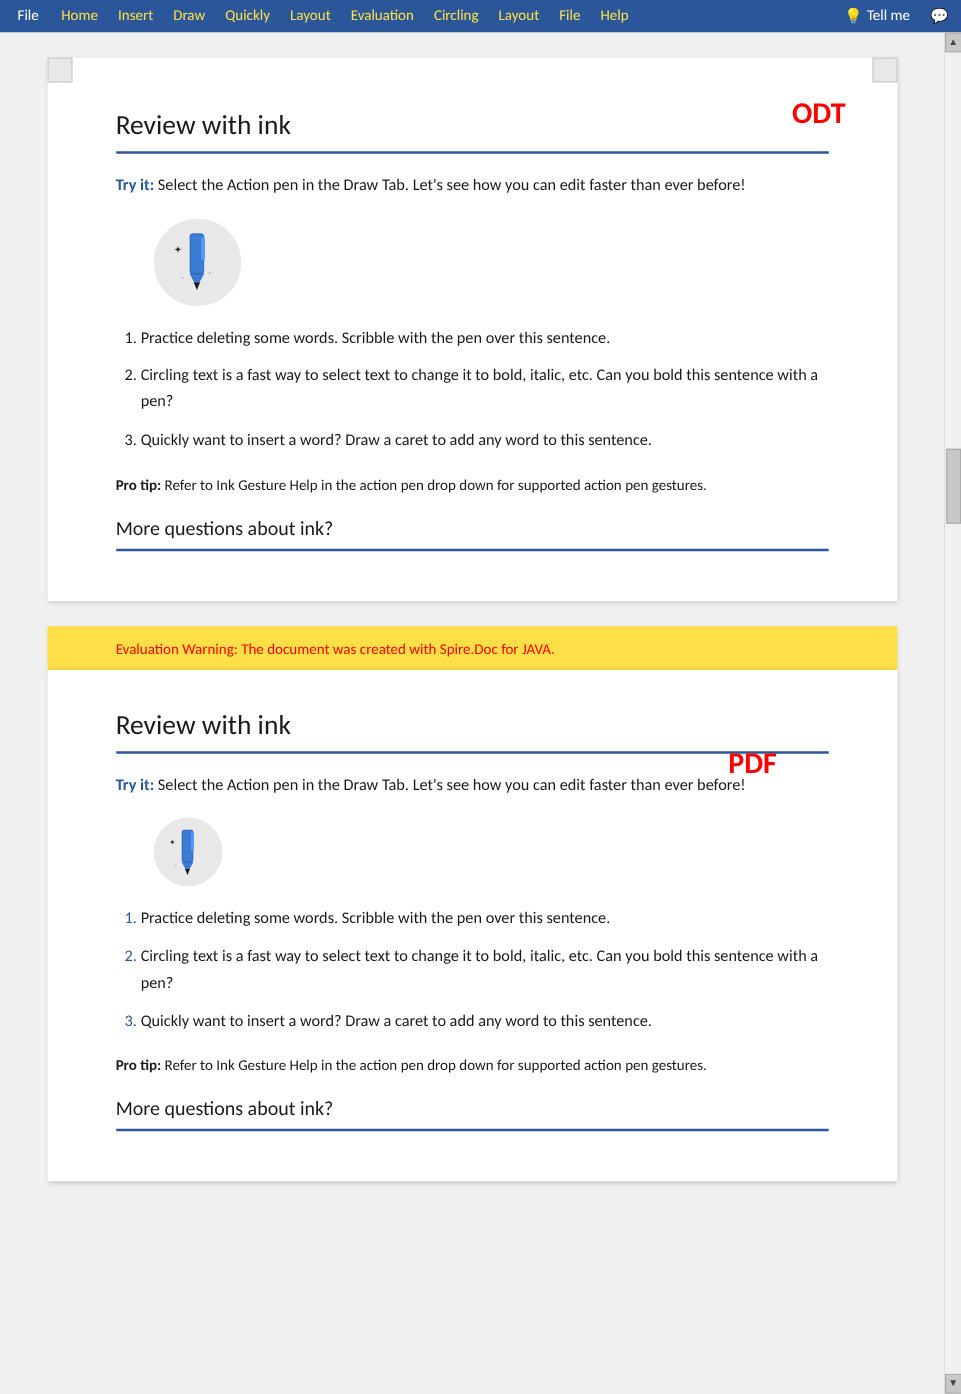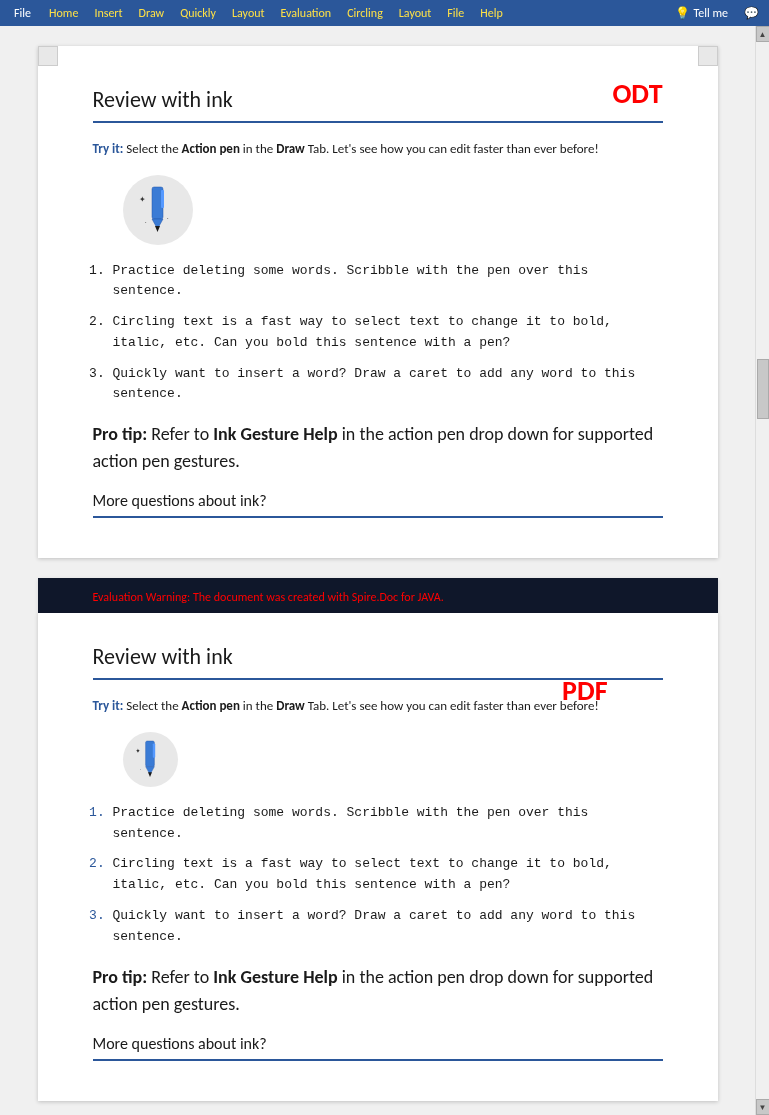--- a/index.html
+++ b/index.html
@@ -115,22 +115,22 @@
       border: 1px solid #ccc;
       background: #e8e8e8;
     }
     .page-corner.left { left: 0; }
     .page-corner.right { right: 0; }
 
     
     .format-label {
       position: absolute;
       top: 30px;
-      right: 55px;
-      font-size: 28px;
+      right: 41px;
+      font-size: 24px;
       font-weight: bold;
       color: red;
     }
 
     
     .doc-title {
       font-size: 22px;
       font-weight: normal;
       color: #1a1a1a;
       margin-bottom: 8px;
@@ -144,21 +144,21 @@
     .try-it-para {
       font-size: 13px;
       color: #1a1a1a;
       margin-bottom: 12px;
       line-height: 1.5;
     }
     .try-it-label {
       color: #2b579a;
       font-weight: bold;
     }
-    .bold-text { font-weight: bold; }
+    .bold-text { font-weight: normal; }
 
     
     .pen-icon-container {
       display: flex;
       justify-content: flex-start;
       margin: 16px 0 16px 30px;
     }
     .pen-circle {
       width: 70px;
       height: 70px;
@@ -175,51 +175,50 @@
 
     
     .numbered-list {
       margin: 8px 0 16px 20px;
       font-size: 13px;
       line-height: 1.6;
       color: #1a1a1a;
     }
     .numbered-list li {
       margin-bottom: 10px;
-      font-family: Liberation Mono, monospace;
     }
     .pdf-list {
       color: #2b579a;
     }
     .pdf-list li { color: #2b579a; }
     .pdf-list li span.text-black { color: #1a1a1a; }
 
     .pro-tip-para {
-      font-size: 18px;
+      font-size: 12px;
       color: #1a1a1a;
       margin-bottom: 12px;
       line-height: 1.5;
     }
     .pro-tip-label { font-weight: bold; }
 
     .section-heading {
       font-size: 16px;
       font-weight: normal;
       color: #1a1a1a;
       margin-top: 16px;
       margin-bottom: 6px;
     }
     .section-line {
       border: none;
       border-bottom: 2px solid #2b579a;
     }
 
     
     .eval-warning {
-      background: #0f172a;
+      background: #fde047;
       width: 680px;
       margin: 0 auto;
       padding: 8px 55px;
       box-shadow: 0 1px 4px rgba(0,0,0,0.1);
     }
     .eval-warning-text {
       color: red;
       font-size: 12px;
     }
 

